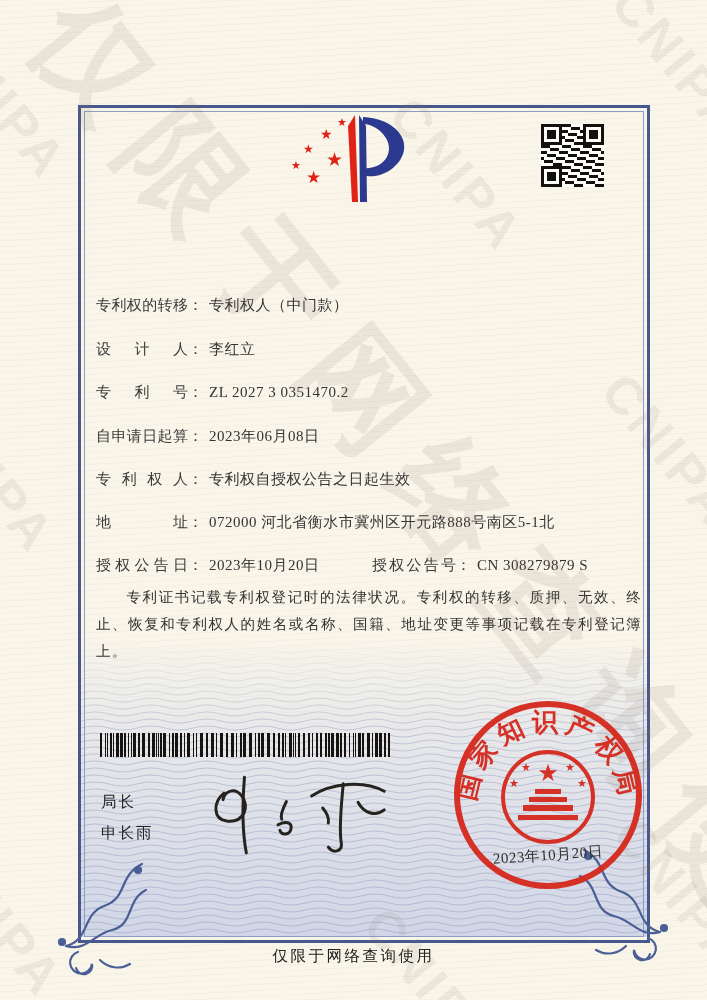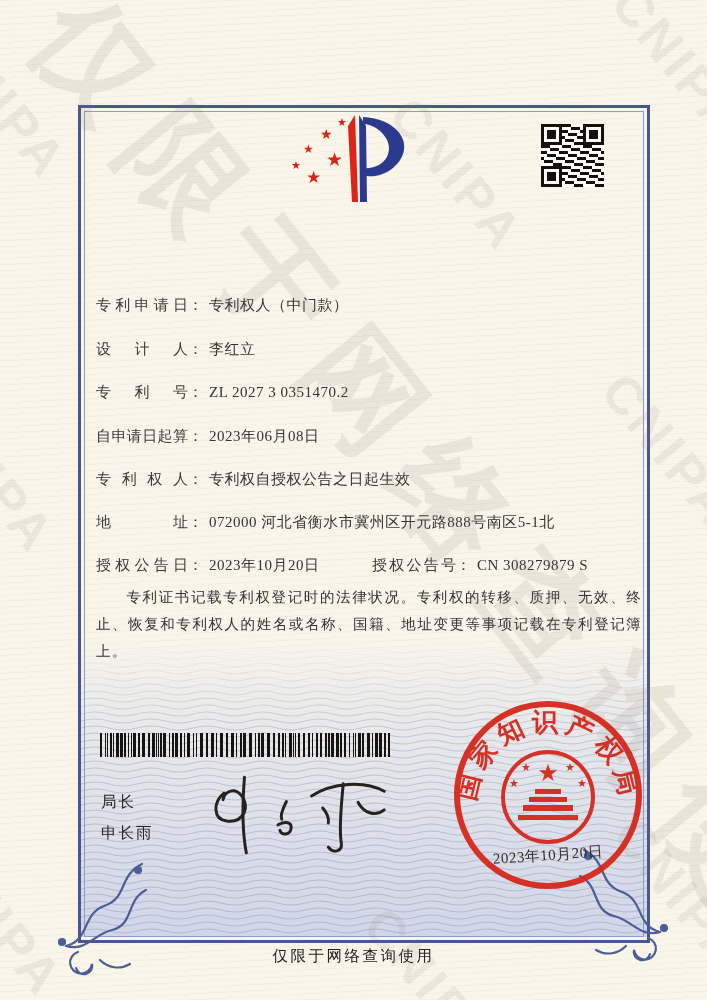--- a/index.html
+++ b/index.html
@@ -362,21 +362,21 @@
       <i style="left:36px;top:60px"></i>
       <i style="left:39px;top:60px"></i>
       <i style="left:54px;top:60px"></i>
       <i style="left:57px;top:60px"></i>
       <i style="left:60px;top:60px"></i>
     </div>
 
 
   <div class="fields">
     <div class="frow" style="top:296px;">
-      <span class="lbl">专利申请日</span><span class="colon">：</span><span class="val">专利权人（中门款）</span>
+      <span class="lbl">专利权的转移</span><span class="colon">：</span><span class="val">专利权人（中门款）</span>
     </div>
     <div class="frow" style="top:340px;">
       <span class="lbl">设计人</span><span class="colon">：</span><span class="val">李红立</span>
     </div>
     <div class="frow" style="top:383px;">
       <span class="lbl">专利号</span><span class="colon">：</span><span class="val">ZL 2027 3 0351470.2</span>
     </div>
     <div class="frow" style="top:427px;">
       <span class="lbl">自申请日起算</span><span class="colon">：</span><span class="val">2023年06月08日</span>
     </div>

